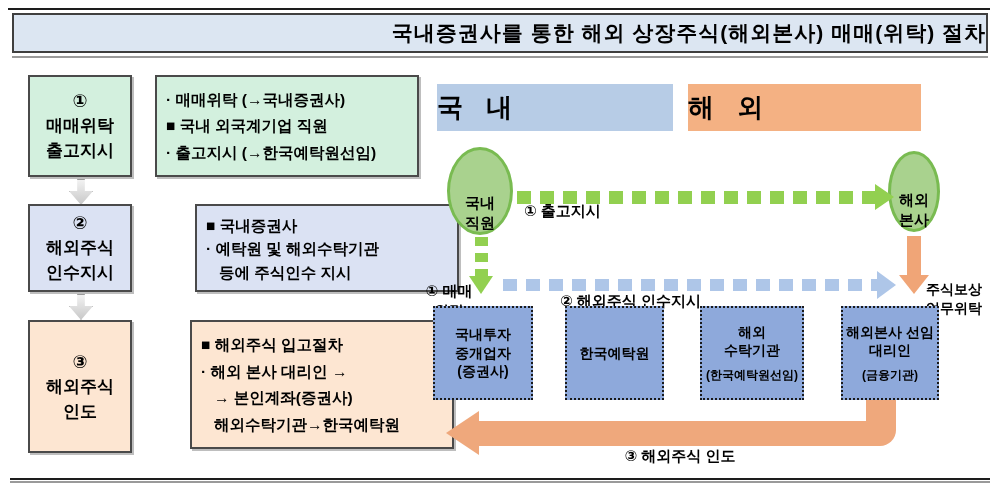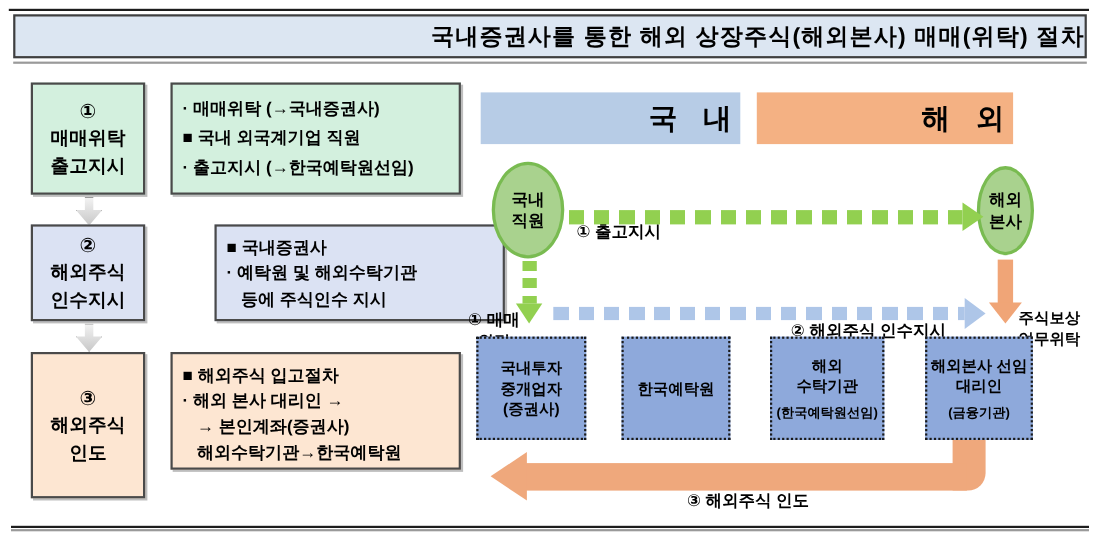--- a/index.html
+++ b/index.html
@@ -27,32 +27,32 @@
     clip-path:polygon(34% 0,66% 0,66% 46%,100% 46%,50% 100%,0 46%,34% 46%); }
   .step-arrow.a1 { top:179px; }
   .step-arrow.a2 { top:294px; }
 
   
   .detail { position:absolute; left:155px; width:264px; border:2px solid #4a4a4a;
     box-shadow:2px 2px 0 rgba(110,110,110,.45); padding:8px 9px; font-size:15.5px; line-height:1.5;
     display:flex; flex-direction:column; justify-content:space-evenly; }
   .detail1 { top:75px; height:102px; background:#d3f0de; }
   .detail2 { top:204px; height:88px; background:#dbe2f3;margin-left:40px; }
-  .detail3 { top:320px; height:107px; background:#fde6d2; }
+  .detail3 { top:320px; height:129px; background:#fde6d2;margin-left:35px; }
   .detail .cont { padding-left:13px; }
 
   
-  .region { position:absolute; top:84px; height:47px; display:flex; align-items:center; justify-content:flex-end;
+  .region { position:absolute; top:84px; height:47px; display:flex; align-items:center; justify-content:flex-start;
     font-size:26px; letter-spacing:8px; }
   .region.domestic { left:437px; width:236px; background:#b7cce6; }
   .region.overseas { left:688px; width:233px; background:#f4b183; }
 
   
   .actor { position:absolute; background:#a9d28e; border:3px solid #79bb51; border-radius:50%;
-    display:flex; flex-direction:column; align-items:center; justify-content:center;
+    display:flex; flex-direction:column; align-items:center; justify-content:flex-end;
     font-size:15px; line-height:1.3; text-align:center; }
   .actor.domestic { left:447px; top:147px; width:66px; height:88px; }
   .actor.overseas { left:888px; top:151px; width:52px; height:81px; }
 
   
   .dash-h { position:absolute; }
   .dash-h.green { top:191px; left:517px; width:358px; height:13px;
     background:repeating-linear-gradient(90deg,#92d050 0 14px,transparent 14px 23px); }
   .head-right { position:absolute; width:0; height:0; }
   .head-right.green { left:875px; top:184px; border-top:13px solid transparent; border-bottom:13px solid transparent; border-left:19px solid #92d050; }
@@ -66,21 +66,21 @@
 
   
   .orange-shaft-v { position:absolute; left:907px; top:236px; width:14px; height:41px; background:#f0a577; }
   .orange-head-down { position:absolute; left:899px; top:275px; width:0; height:0;
     border-left:15px solid transparent; border-right:15px solid transparent; border-top:19px solid #f0a577; }
 
   
   .lbl { position:absolute; font-size:15px; line-height:1.35; white-space:nowrap;margin-top:41px; }
   .lbl-release { left:524px; top:160px; }
   .lbl-consign { left:424px; top:240px; width:50px; text-align:center; white-space:normal; }
-  .lbl-acquire { left:560px; top:250px; width:300px; text-align:right; }
+  .lbl-acquire { left:560px; top:250px; width:300px; text-align:left; }
   .lbl-comp { left:926px; top:239px; font-size:14px; line-height:1.35; }
   .lbl-delivery { left:555px; top:405px; width:250px; text-align:center; }
 
   
   .inst { position:absolute; top:306px; height:94px; background:#8ea9db; border:2px dotted #1a1a1a;
     display:flex; flex-direction:column; align-items:center; justify-content:center;
     font-size:14px; line-height:1.35; text-align:center; }
   .inst .sub { font-size:12px; margin-top:7px; }
   .instA { left:433px; width:100px; }
   .instB { left:565px; width:99px; }

